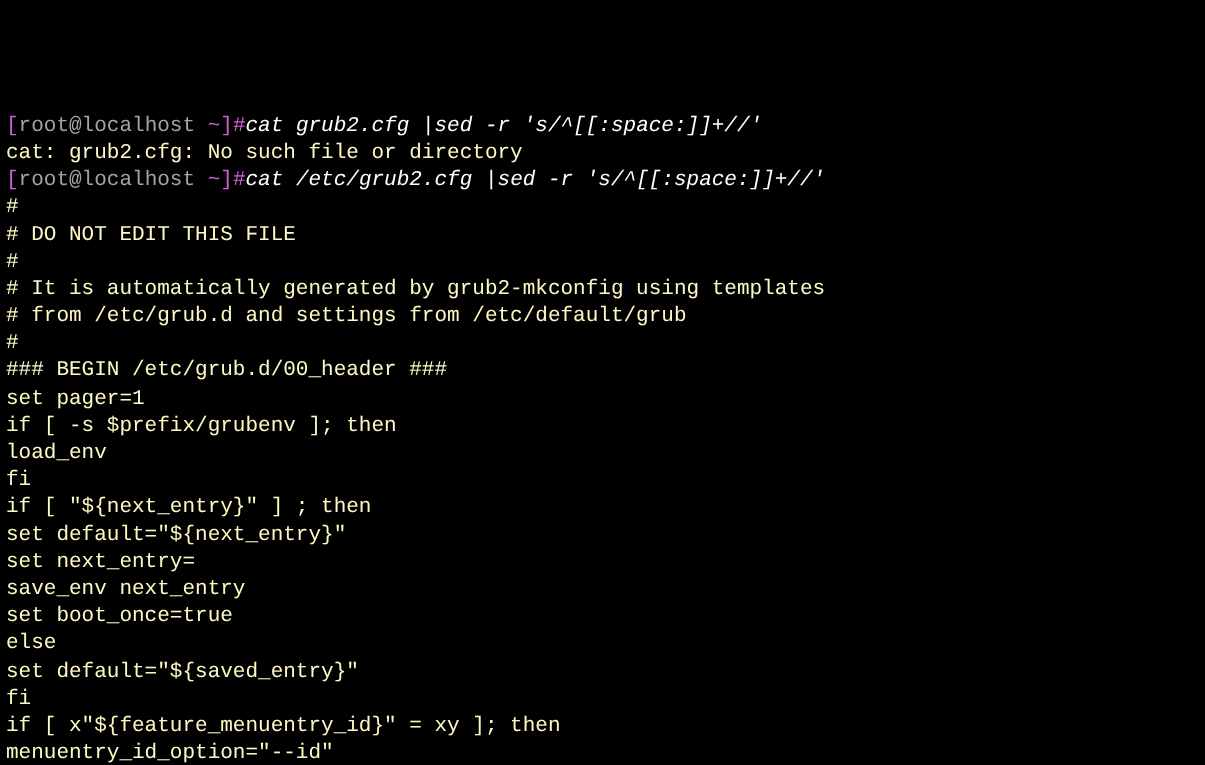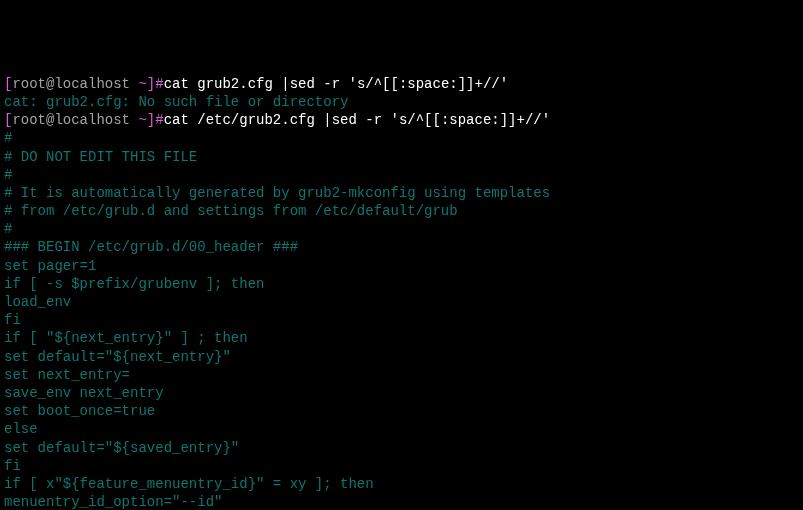--- a/index.html
+++ b/index.html
@@ -26,23 +26,24 @@
       color: #a3a3a3;
     }
     .prompt-path {
       color: #d75fd7;
     }
     .prompt-hash {
       color: #d75fd7;
     }
     .cmd {
       color: #ffffff;
+      font-style: italic;
     }
     .output {
-      color: #0f766e;
+      color: #fef9c3;
     }
     .line {
       display: block;
     }
   </style>
 </head>
 <body>
 
 
 

